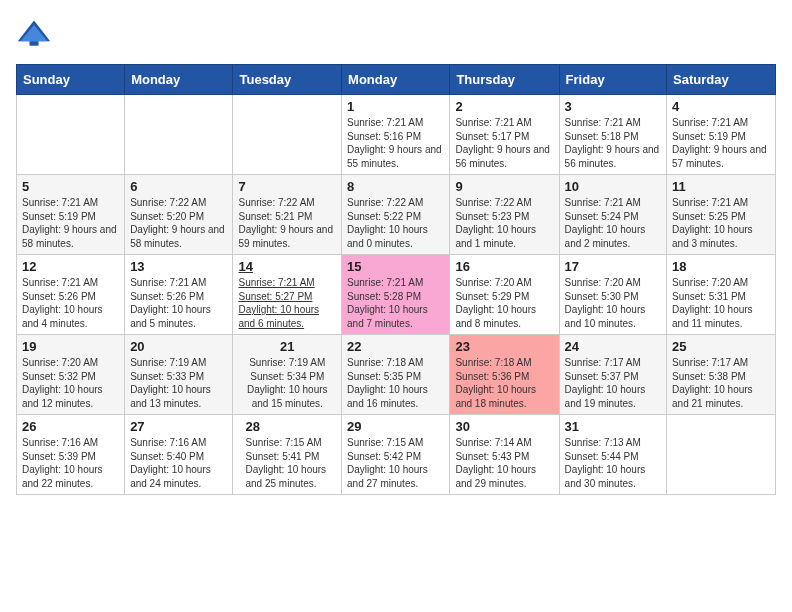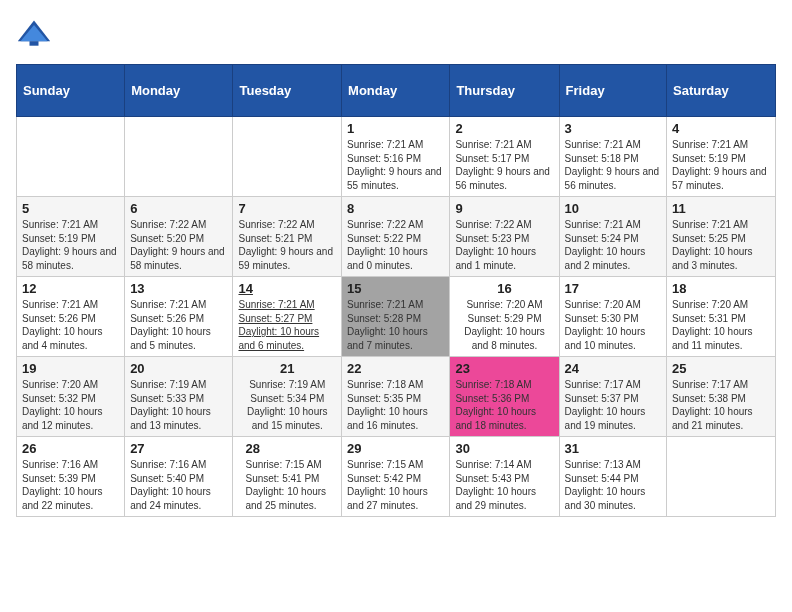--- a/index.html
+++ b/index.html
@@ -53,21 +53,21 @@
     }
     .calendar {
       width: 100%;
       border-collapse: collapse;
       border: 1px solid #ccc;
     }
     .calendar th {
       background: #2255a4;
       color: #fff;
       text-align: left;
-      padding: 18px 6px;
+      padding: 7px 6px;
       font-size: 13px;
       border: 1px solid #1a4080;
     }
     .calendar td {
       border: 1px solid #ccc;
       vertical-align: top;
       padding: 4px 5px;
       width: 113px;
       min-height: 80px;
       font-size: 10.5px;
@@ -230,28 +230,28 @@
 Daylight: 10 hours
 and 5 minutes.</div>
           </td>
           <td style="background: rgb(255, 255, 255); text-decoration: underline;">
             <span class="day-num">14</span>
             <div class="cell-content">Sunrise: 7:21 AM
 Sunset: 5:27 PM
 Daylight: 10 hours
 and 6 minutes.</div>
           </td>
-          <td style="background: #a3a3a3;">
+          <td style="background: #f9a8d4;">
             <span class="day-num">15</span>
             <div class="cell-content">Sunrise: 7:21 AM
 Sunset: 5:28 PM
 Daylight: 10 hours
 and 7 minutes.</div>
           </td>
-          <td style="background: rgb(255, 255, 255); text-align: center;">
+          <td style="background: rgb(255, 255, 255);">
             <span class="day-num">16</span>
             <div class="cell-content">Sunrise: 7:20 AM
 Sunset: 5:29 PM
 Daylight: 10 hours
 and 8 minutes.</div>
           </td>
           <td style="background: rgb(255, 255, 255);">
             <span class="day-num">17</span>
             <div class="cell-content">Sunrise: 7:20 AM
 Sunset: 5:30 PM
@@ -288,21 +288,21 @@
 Daylight: 10 hours
 and 15 minutes.</div>
           </td>
           <td style="background: rgb(245, 245, 245);">
             <span class="day-num">22</span>
             <div class="cell-content">Sunrise: 7:18 AM
 Sunset: 5:35 PM
 Daylight: 10 hours
 and 16 minutes.</div>
           </td>
-          <td style="background: #ec4899;">
+          <td style="background: #fca5a5;">
             <span class="day-num">23</span>
             <div class="cell-content">Sunrise: 7:18 AM
 Sunset: 5:36 PM
 Daylight: 10 hours
 and 18 minutes.</div>
           </td>
           <td style="background: rgb(245, 245, 245);">
             <span class="day-num">24</span>
             <div class="cell-content">Sunrise: 7:17 AM
 Sunset: 5:37 PM

